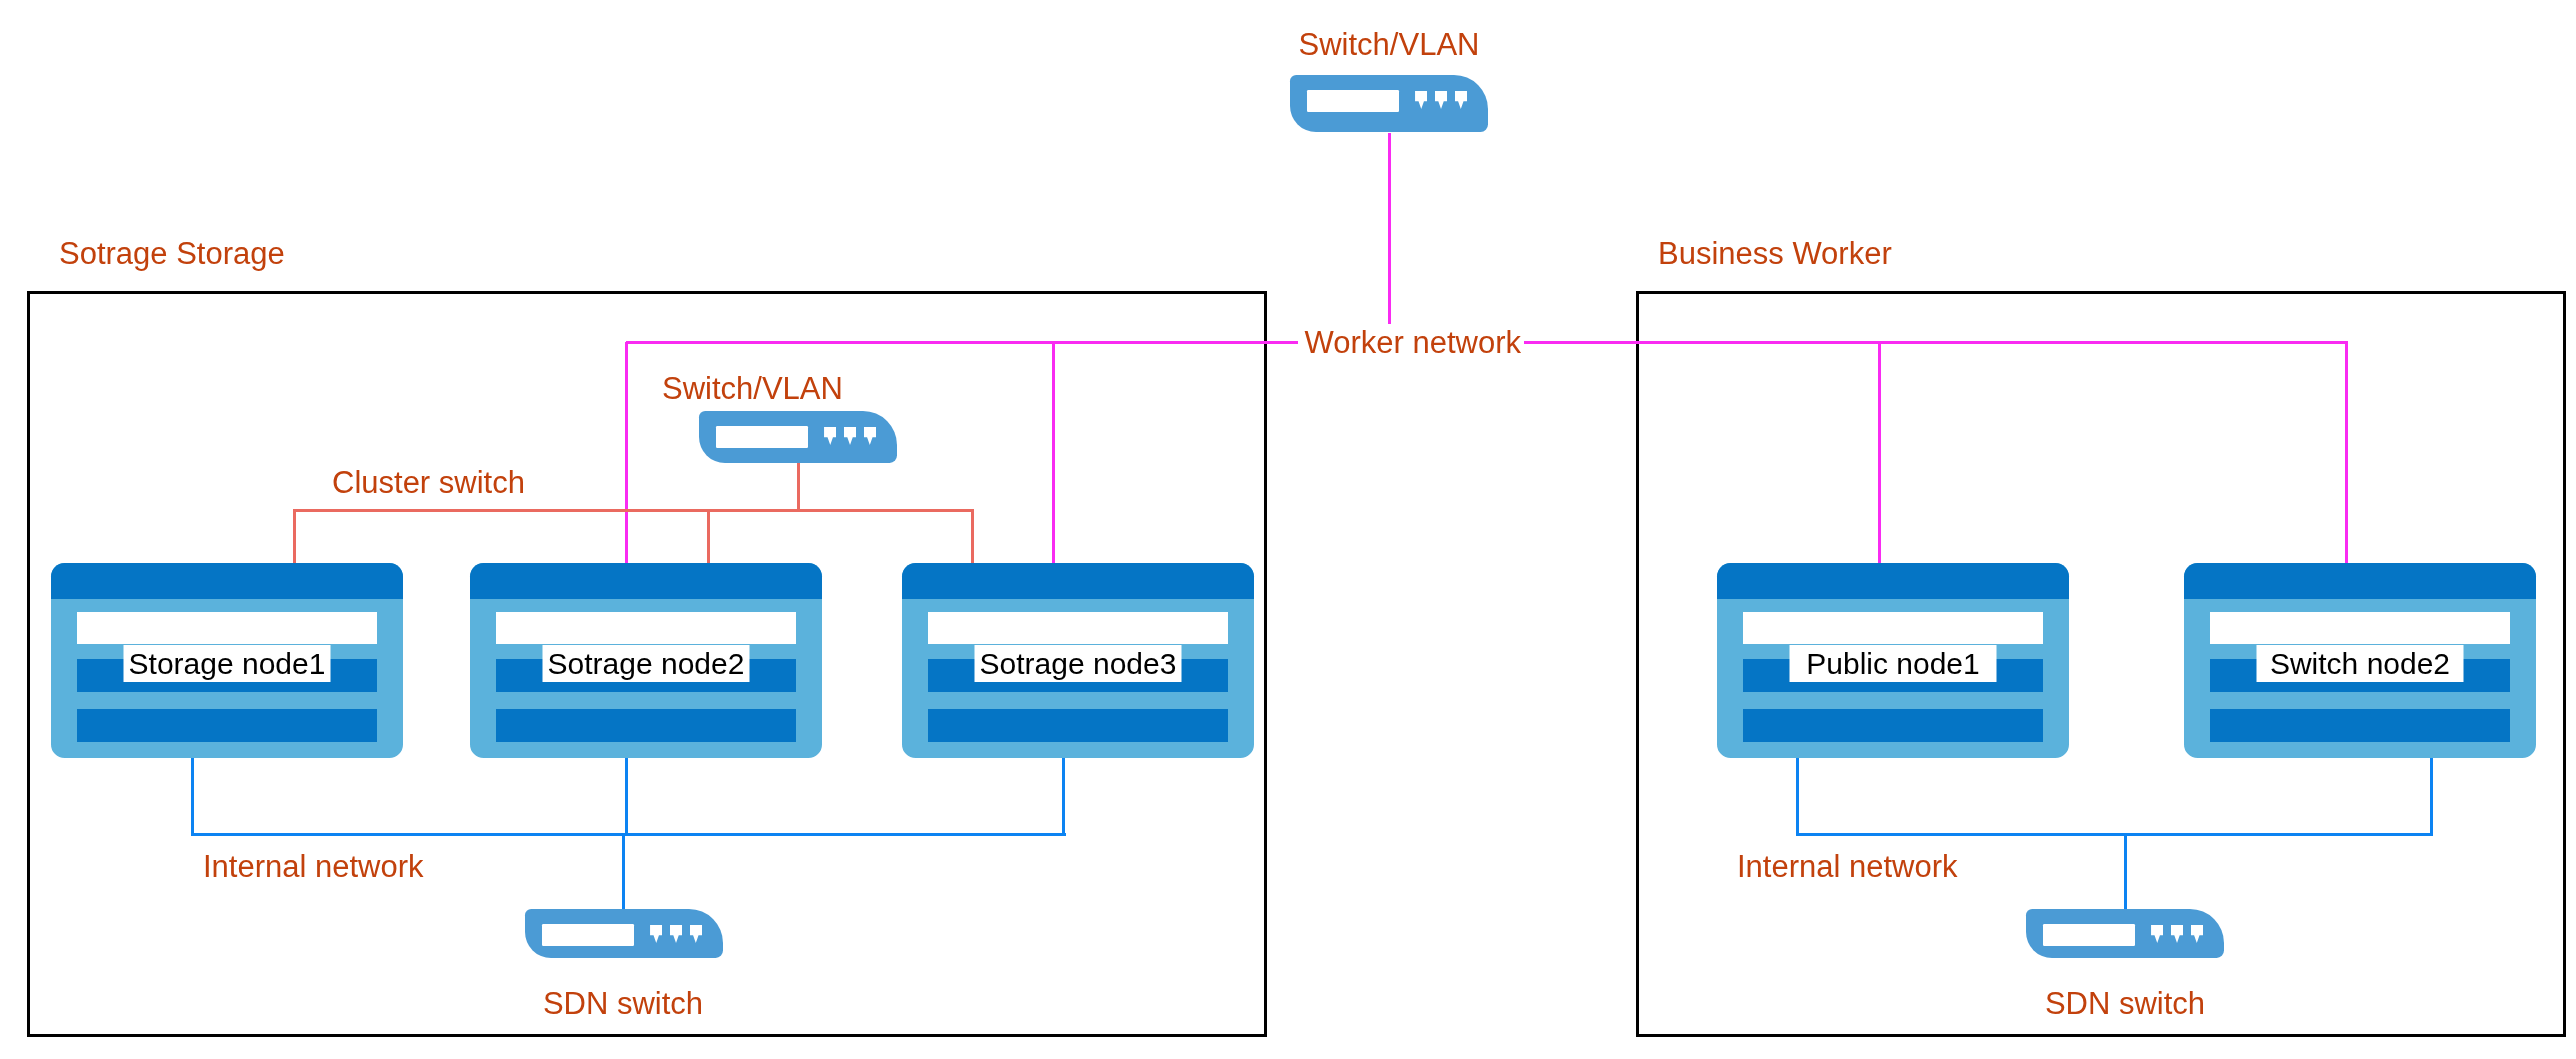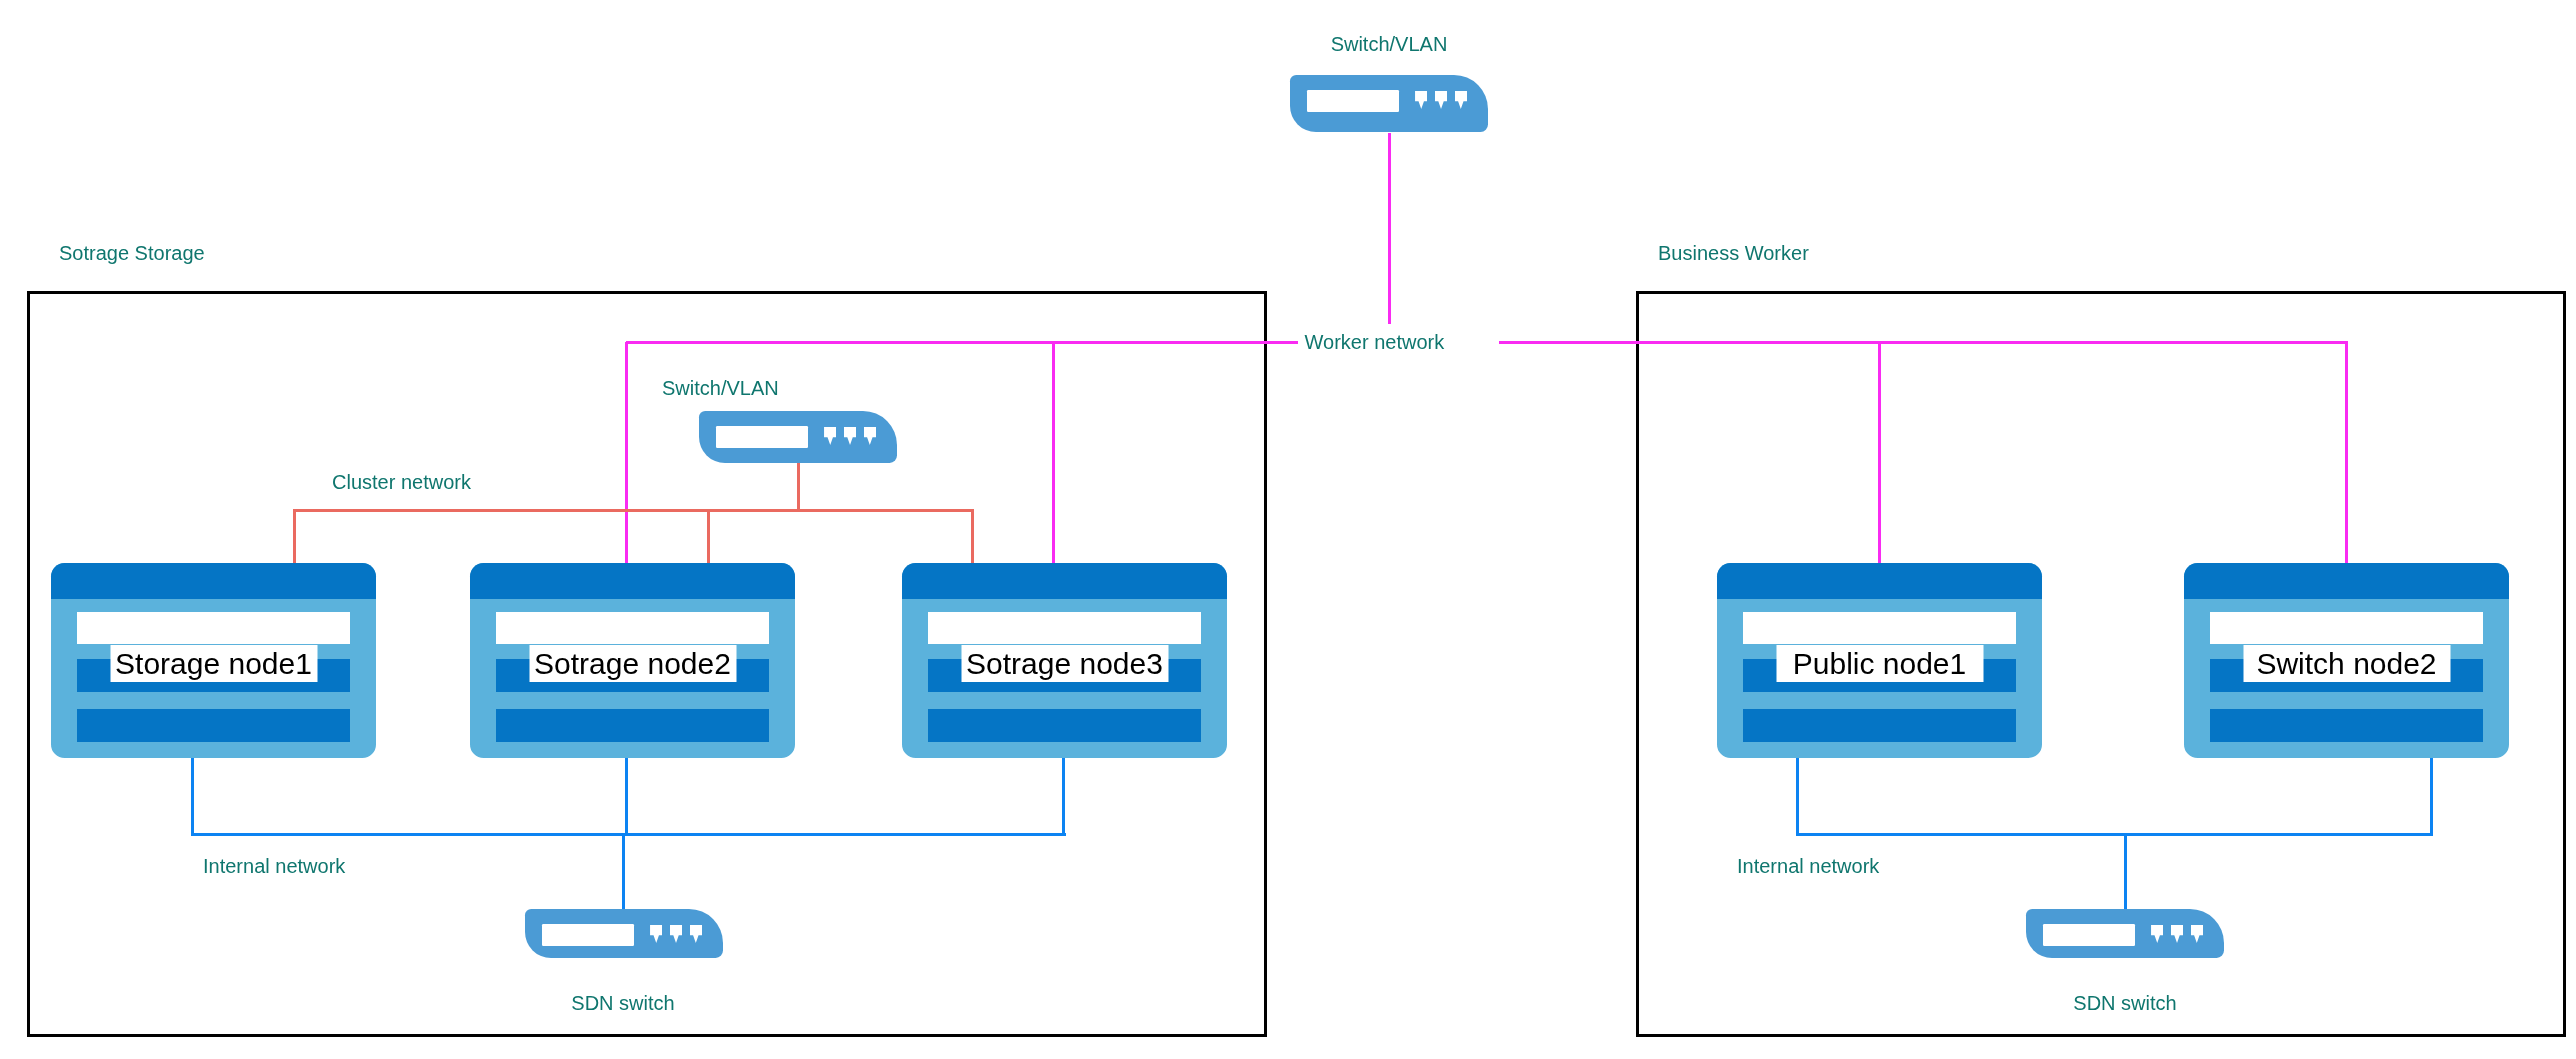--- a/index.html
+++ b/index.html
@@ -1,32 +1,32 @@
 <!DOCTYPE html>
 <html style="--magenta: #F92BF2; --red: #EA6A60; --blue: #0C83F2; --switch_blue: #4B9BD5; --node_dark: #0575C5; --node_light: #5BB2DC;font-size:10px"><head>
 <meta charset="utf-8">
 <style>
   html,body{margin:0;padding:0;}
   body{
     width:2576px;height:1059px;background:#ffffff;position:relative;overflow:hidden;
     font-family:"Liberation Sans","DejaVu Sans",sans-serif;color:#000;
   }
-  .lbl{position:absolute;font-size:20px;line-height:37px;white-space:nowrap;color:#0f766e;}
+  .lbl{position:absolute;font-size:31px;line-height:37px;white-space:nowrap;color:#c2410c;}
   .lbl.center{text-align:center;}
   
   .cluster-box{position:absolute;border:3.7px solid #000;background:transparent;}
   
   .hline,.vline{position:absolute;}
   .hline{height:3.1px;}
   .vline{width:3.1px;}
   .magenta{background:var(--magenta,#F92BF2);}
   .red{background:var(--red,#EA6A60);}
   .blue{background:var(--blue,#0C83F2);}
   
-  .node{position:absolute;width:325px;height:195px;background:var(--node_light,#5BB2DC);border-radius:13.6px;}
+  .node{position:absolute;width:325px;height:195px;background:var(--node_light,#5BB2DC);border-radius:13.6px;padding-left:27px;}
   .node .hd{position:absolute;left:0;right:0;top:0;height:36px;background:var(--node_dark,#0575C5);border-radius:13.6px 13.6px 0 0;}
   .node .row{position:absolute;left:26px;right:26px;}
   .node .row.white{top:49px;height:32px;background:#fff;}
   .node .row.dark1{top:96px;height:33px;background:var(--node_dark,#0575C5);}
   .node .row.dark2{top:146px;height:33px;background:var(--node_dark,#0575C5);}
   .node .tag{
     position:absolute;left:50%;top:82px;transform:translateX(-50%);
     width:207px;height:37px;background:#fff;
     font-size:30px;line-height:37px;text-align:center;white-space:nowrap;
   }
@@ -55,21 +55,21 @@
 <div class="vline magenta" style="left:2345px;top:342px;height:221px;"></div>
 
 <div class="lbl" style="left:1302px;top:324px;background:#fff;padding:0 2.5px;">Worker network</div>
 
 <div class="hline red" style="left:293px;top:509px;width:681px;"></div>
 <div class="vline red" style="left:293px;top:509px;height:54px;"></div>
 <div class="vline red" style="left:707px;top:509px;height:54px;"></div>
 <div class="vline red" style="left:971px;top:509px;height:54px;"></div>
 <div class="vline red" style="left:797px;top:463px;height:46px;"></div>
 
-<div class="lbl" style="left:332px;top:464px;">Cluster network</div>
+<div class="lbl" style="left:332px;top:464px;">Cluster switch</div>
 
 <div class="vline blue" style="left:191px;top:758px;height:76px;"></div>
 <div class="hline blue" style="left:191px;top:833px;width:875px;"></div>
 <div class="vline blue" style="left:625px;top:758px;height:75px;"></div>
 <div class="vline blue" style="left:1062px;top:758px;height:75px;"></div>
 <div class="vline blue" style="left:622px;top:834px;height:77px;"></div>
 
 <div class="lbl" style="left:203px;top:848px;">Internal network</div>
 
 <div class="vline blue" style="left:1796px;top:758px;height:76px;"></div>

